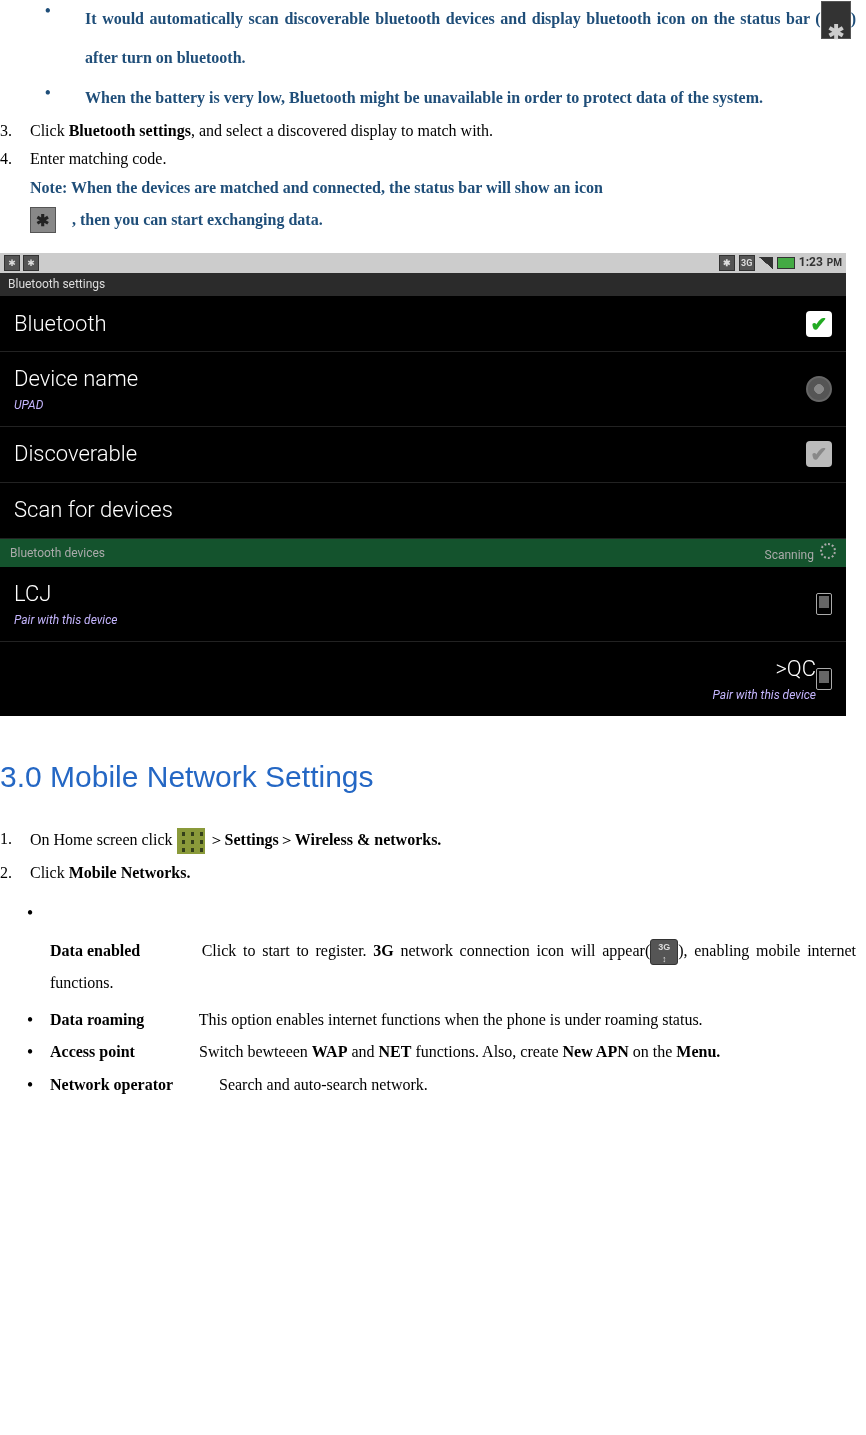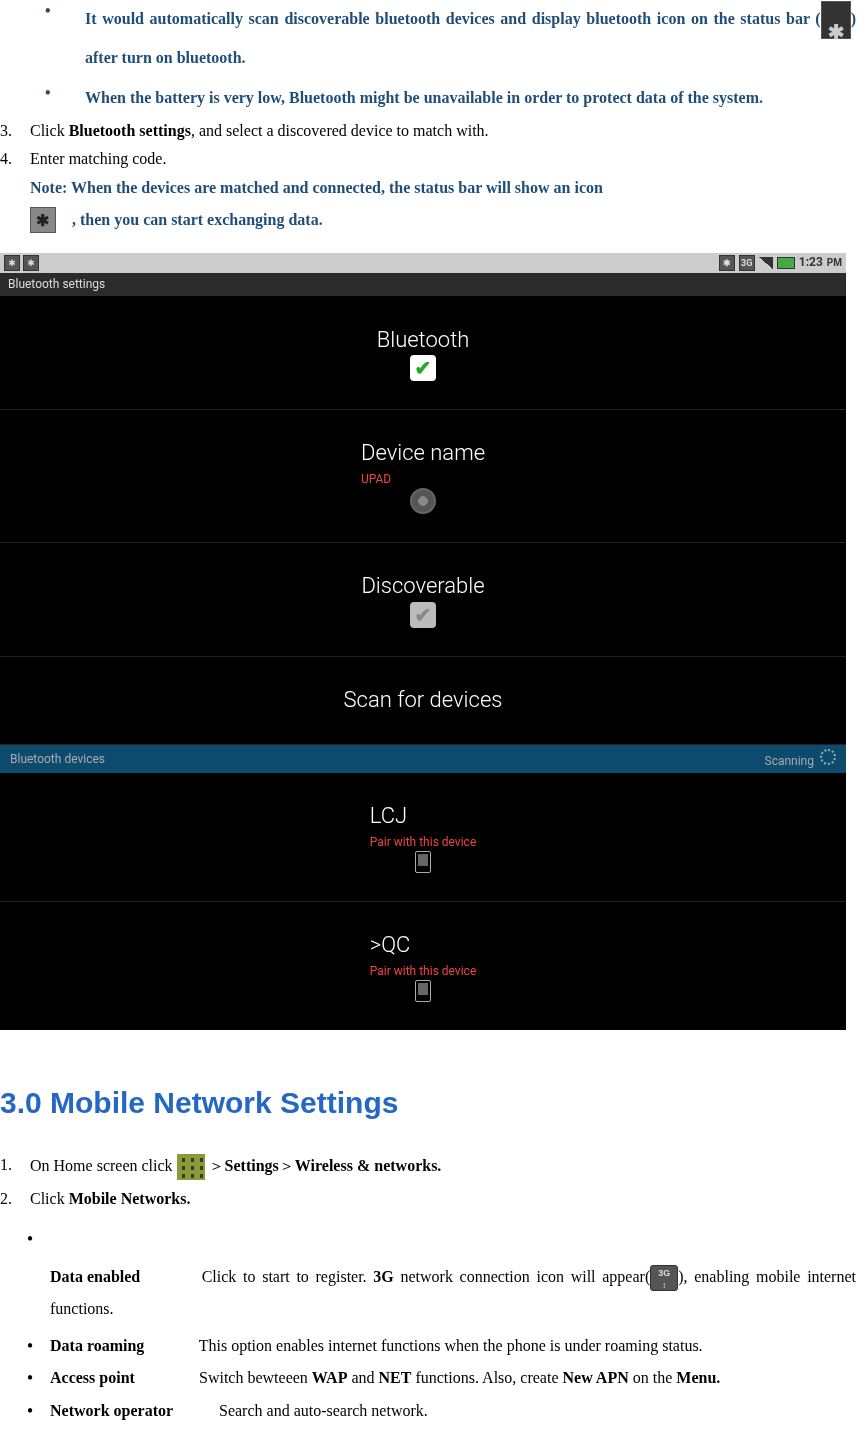--- a/index.html
+++ b/index.html
@@ -22,40 +22,40 @@
   .num-body { flex: 1; text-align: justify; }
   .icon-bt, .icon-bt-conn, .icon-apps, .icon-3g { display:inline-block; vertical-align: middle; }
   .icon-bt { width:28px; height:36px; background:#333; border:1px solid #555; position:relative; }
   .icon-bt::after { content:"✱"; color:#ccc; font-size:20px; position:absolute; left:6px; top:6px; }
   .icon-bt-conn { width:24px; height:24px; background:#888; border:1px solid #555; position:relative; }
   .icon-bt-conn::after { content:"✱"; color:#222; font-size:16px; position:absolute; left:5px; top:2px; }
   .icon-apps { width:28px; height:26px; background:#8a9a3a; position:relative; }
   .icon-apps::after { content:""; position:absolute; inset:2px; background:
      radial-gradient(circle, #34401a 2px, transparent 2px) 0 0/9px 8px; }
   .icon-3g { width:28px; height:26px; background:#555; border:1px solid #333; border-radius:3px; color:#ddd; font-size:9px; font-weight:bold; text-align:center; line-height:12px; padding-top:1px; box-sizing:border-box; font-family:sans-serif; }
-  h1.section { color:#2467c4; font-family: Arial, sans-serif; font-weight:bold; font-size:30px; margin:52px 0 30px 0; }
+  h1.section { color:#2467c4; font-family: Arial, sans-serif; font-weight:normal; font-size:30px; margin:40px 0 30px 0; }
   .sub-bullets .bullet-row { margin-bottom:10px; }
   .sub-bullets .term { font-weight:bold; display:inline-block; min-width:145px; }
   
   .shot { width:846px; background:#000; color:#fff; font-family: "Segoe UI", Roboto, Arial, sans-serif; margin:20px 0 10px 0; }
   .stat-bar { height:20px; background:#ccc; color:#333; display:flex; align-items:center; font-size:12px; padding:0 4px; }
   .stat-l { display:flex; gap:3px; }
   .stat-icon { width:14px; height:14px; background:#555; border:1px solid #333; font-size:9px; color:#ddd; text-align:center; line-height:14px; }
   .stat-r { margin-left:auto; display:flex; align-items:center; gap:4px; font-weight:bold; }
   .stat-sig { display:inline-block; width:14px; height:12px; background:linear-gradient(to top right, transparent 49%, #333 50%); }
   .stat-batt { width:16px; height:10px; background:#4a4; border:1px solid #333; }
   .shot-title { background:#2b2b2b; font-size:12px; padding:3px 8px; color:#ddd; border-bottom:1px solid #000; }
-  .row { padding:28px 14px; border-bottom:1px solid #222; position:relative; display:flex; align-items:center;flex-direction:column; }
+  .row { padding:12px 14px; border-bottom:1px solid #222; position:relative; display:flex; align-items:center; }
   .row-main { flex:1; }
   .row-t { font-size:22px; color:#fff; font-weight:300; }
-  .row-s { font-size:12px; color:#ef4444; margin-top:2px; }
+  .row-s { font-size:12px; color:#c4b5fd; margin-top:2px;font-style:italic; }
   .chk { width:26px; height:26px; background:#fff; border-radius:4px; display:flex; align-items:center; justify-content:center; color:#2a2; font-weight:bold; font-size:20px; }
   .chk.off { background:#bbb; color:#888; }
   .radio { width:22px; height:22px; border-radius:50%; background:radial-gradient(circle,#888 30%, #555 32%, #555 100%); border:2px solid #666; }
-  .section-hdr { background:#0c4a6e; font-size:12px; color:#aaa; padding:4px 10px; display:flex; justify-content:space-between; align-items:center; }
+  .section-hdr { background:#14532d; font-size:12px; color:#aaa; padding:4px 10px; display:flex; justify-content:space-between; align-items:center; }
   .spinner { width:12px; height:12px; border:2px dotted #aaa; border-radius:50%; display:inline-block; margin-left:6px; }
   .phone-ic { width:14px; height:20px; border:1px solid #aaa; border-radius:2px; display:inline-block; position:relative; }
   .phone-ic::after{content:""; position:absolute; top:2px; left:2px; right:2px; height:12px; background:#666;}
   .note-line2 { display:flex; align-items:center; gap:16px; flex-wrap:wrap; }
 </style>
 </head>
 <body>
 
 <div class="bullet-outer">
  <div class="bullet-row">
@@ -69,21 +69,21 @@
    <div class="blue-bold" style="flex:1; line-height:2.0;">
      <span>When the battery is very low, Bluetooth might be unavailable in order to protect data of the system.</span>
    </div>
  </div>
 </div>
 
 <div class="num-list" style="margin-top:6px;">
   <div class="num-row">
     <div class="num-marker">3.</div>
     <div class="num-body">
-      <span>Click </span><b>Bluetooth settings</b><span>, and select a discovered device to match with.</span>
+      <span>Click </span><b>Bluetooth settings</b><span>, and select a discovered display to match with.</span>
     </div>
   </div>
   <div class="num-row">
     <div class="num-marker">4.</div>
     <div class="num-body">
       <span>Enter matching code.</span>
       <div class="blue-bold" style="margin-top:6px;">
         <span>Note:  </span><span>When the devices are matched and connected, the status bar will show an icon</span>
       </div>
       <div class="blue-bold note-line2" style="margin-top:8px;">
@@ -139,21 +139,21 @@
     <span>Bluetooth devices</span>
     <span><span>Scanning</span><span class="spinner"></span></span>
   </div>
   <div class="row">
     <div class="row-main">
       <div class="row-t">LCJ</div>
       <div class="row-s">Pair with this device</div>
     </div>
     <span class="phone-ic"></span>
   </div>
-  <div class="row" style="border-bottom:none;">
+  <div class="row" style="border-bottom:none;text-align:right;">
     <div class="row-main">
       <div class="row-t">&gt;QC</div>
       <div class="row-s">Pair with this device</div>
     </div>
     <span class="phone-ic"></span>
   </div>
 </div>
 
 <h1 class="section">3.0 Mobile Network Settings</h1>
 

